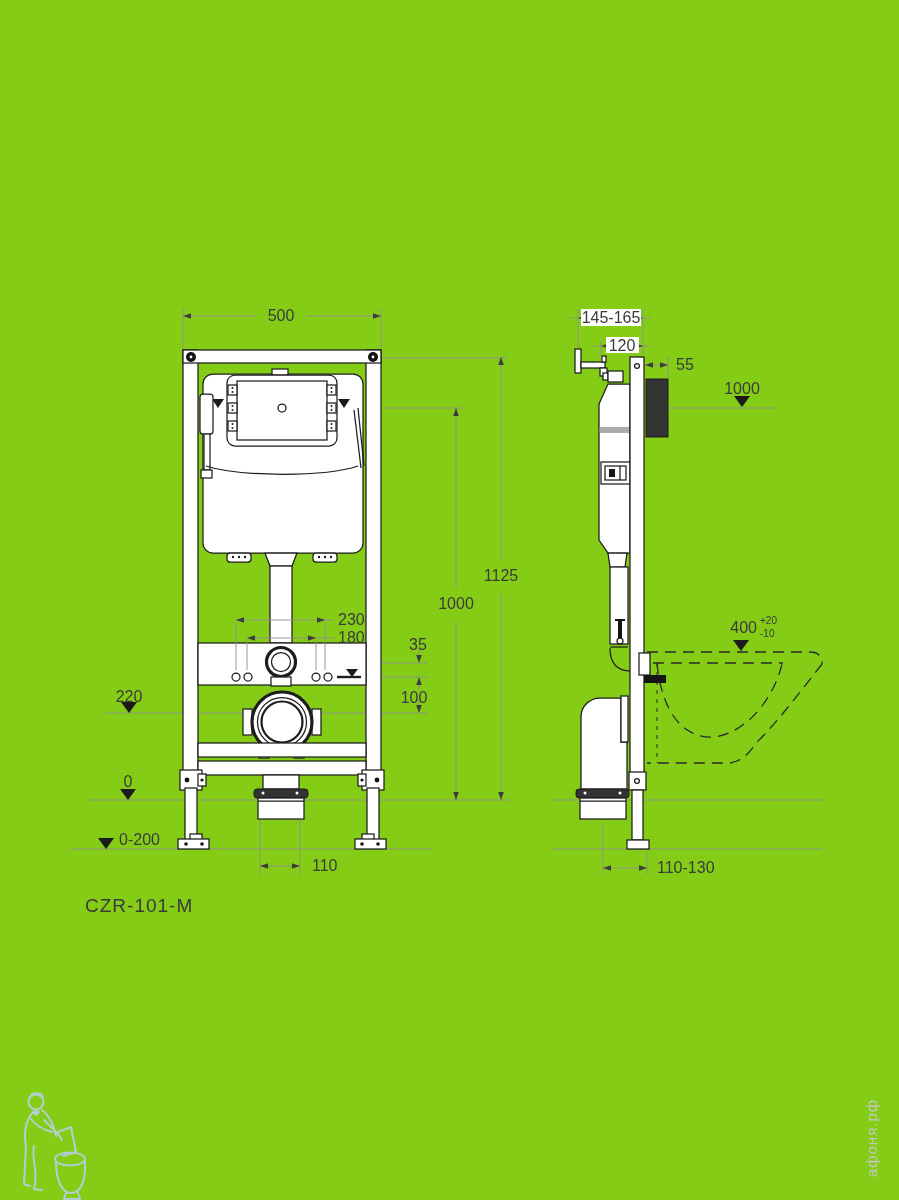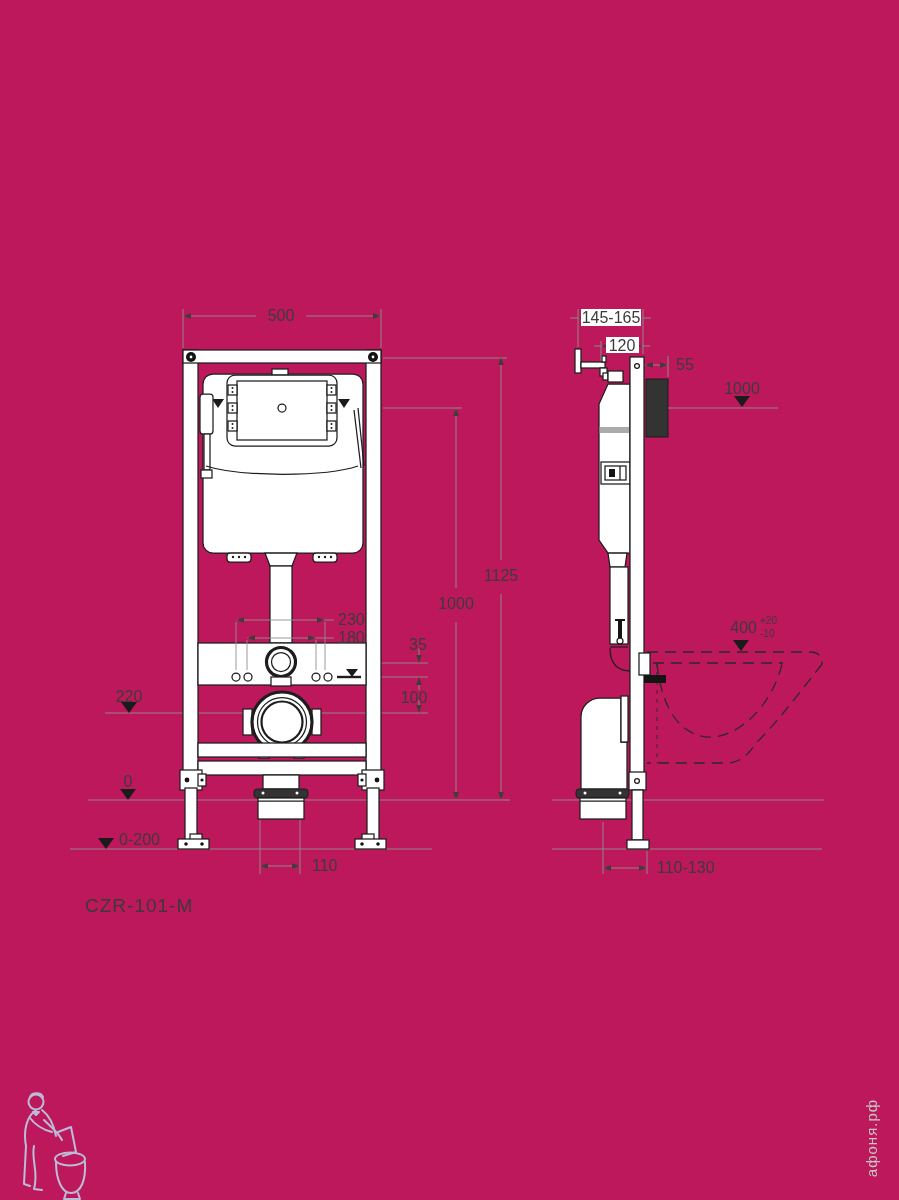--- a/index.html
+++ b/index.html
@@ -1,16 +1,16 @@
 <!DOCTYPE html>
 <html><head>
 <meta charset="utf-8">
 <style>
   html,body{margin:0;padding:0;background:#fff;}
-  .canvas{position:relative;width:899px;height:1200px;background:#be185d;overflow:hidden;
+  .canvas{position:relative;width:899px;height:1200px;background:#84cc16;overflow:hidden;
           font-family:"Liberation Sans", sans-serif;}
   svg{position:absolute;left:0;top:0;}
   text{fill:#3b3b3b;font-family:"Liberation Sans", sans-serif;font-size:16px;}
   .struct{stroke:#1d1d1d;stroke-width:1.25;fill:#ffffff;}
   .struct-nf{stroke:#1d1d1d;stroke-width:1.25;fill:none;}
   .thick{stroke:#1d1d1d;stroke-width:3.2;fill:#ffffff;}
   .dimline{stroke:#8f8f8f;stroke-width:0.9;fill:none;}
   .arrow{fill:#3d3d3d;stroke:none;}
   .lvl{fill:#1b1b1b;stroke:none;}
   .dash{stroke:#2a2a2a;stroke-width:1.3;fill:none;stroke-dasharray:11 7;}

